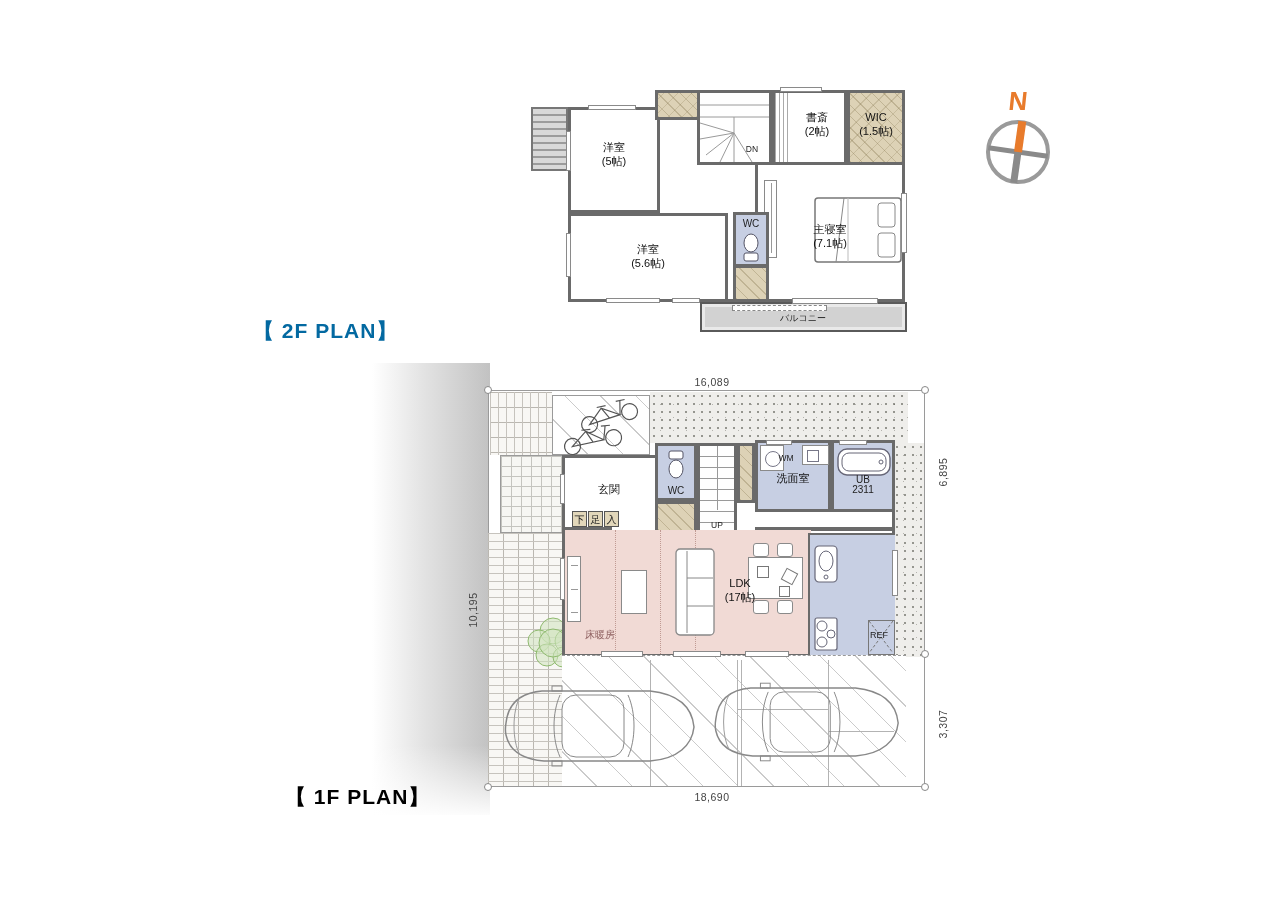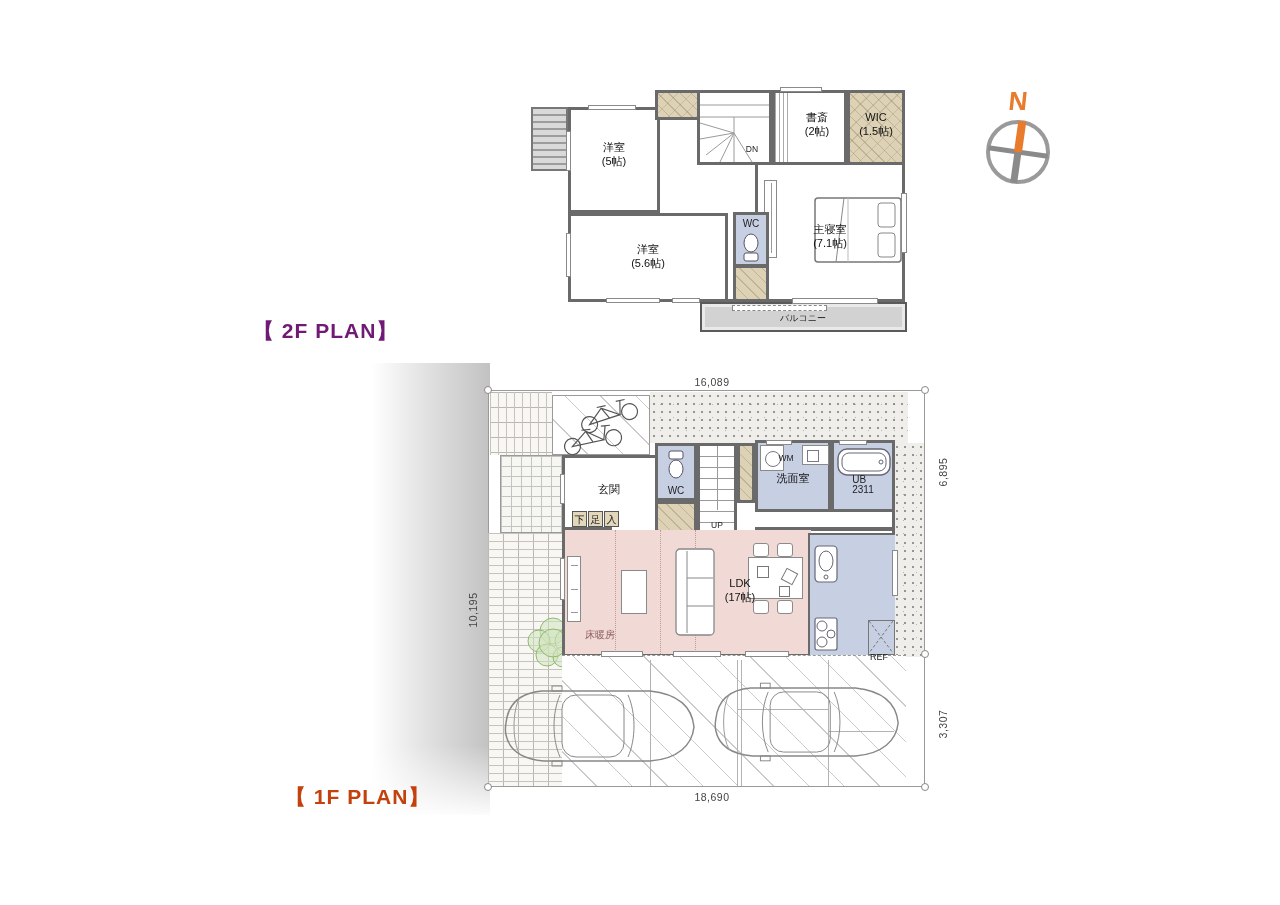--- a/index.html
+++ b/index.html
@@ -3,21 +3,21 @@
 <meta charset="utf-8">
 <style>
   html,body{margin:0;padding:0;background:#fff;}
   .stage{position:relative;width:1280px;height:905px;background:#ffffff;overflow:hidden;
          font-family:"Liberation Sans","DejaVu Sans",sans-serif;color:#1a1a1a;}
   .abs{position:absolute;box-sizing:border-box;}
   .wall{border:3px solid #6a6a6a;background:#fff;}
   .thin{border:1px solid #9a9a9a;}
   .lbl{position:absolute;font-size:11px;line-height:1.25;text-align:center;white-space:nowrap;
        transform:translate(-50%,-50%);color:#111;}
-  .lbl-s{position:absolute;font-size:8.5px;line-height:1;text-align:left;white-space:nowrap;
+  .lbl-s{position:absolute;font-size:8.5px;line-height:1;text-align:center;white-space:nowrap;
        transform:translate(-50%,-50%);color:#222;}
   .dim{position:absolute;font-size:10.5px;color:#444;text-align:center;letter-spacing:.5px;}
   .rot{transform:rotate(-90deg);}
   .title{position:absolute;font-size:21px;font-weight:bold;letter-spacing:1px;}
   .blue{background:#c7cfe3;}
   .pink{background:#f1dad5;}
   .beige{background:#ddd2b6;background-image:
      repeating-linear-gradient(45deg,rgba(125,110,70,.30) 0 1px,transparent 1px 8px);}
   .beigeX{background:#ddd2b6;background-image:
      repeating-linear-gradient(45deg,rgba(125,110,70,.30) 0 1px,transparent 1px 8px),
@@ -49,22 +49,22 @@
 <body>
 
 <div class="stage">
 
   <div class="abs" style="left:372px;top:363px;width:118px;height:452px;
               background:linear-gradient(to right,#ffffff 0%,#e2e2e2 45%,#c2c2c2 100%);">
     <div class="abs" style="left:0;bottom:0;width:118px;height:70px;
                 background:linear-gradient(to bottom,rgba(255,255,255,0),rgba(255,255,255,.95));"></div>
   </div>
 
-  <div class="title" style="left:253px;top:317px;color:#701a75;">【 2F PLAN】</div>
-  <div class="title" style="left:285px;top:783px;color:#c2410c;">【 1F PLAN】</div>
+  <div class="title" style="left:253px;top:317px;color:#0369a1;">【 2F PLAN】</div>
+  <div class="title" style="left:285px;top:783px;color:#000000;">【 1F PLAN】</div>
 
   <div class="abs" style="left:982px;top:86px;width:72px;height:104px;">
     <div style="position:absolute;left:0;top:0;width:72px;text-align:center;
                 font-size:26px;font-weight:bold;color:#e87b2c;transform:skewX(-6deg);">N</div>
     <svg width="72" height="76" viewBox="0 0 72 76" style="position:absolute;left:0;top:28px;">
       <circle cx="36" cy="38" r="30" fill="none" stroke="#9a9a9a" stroke-width="4"></circle>
       <g transform="rotate(8 36 38)">
         <line x1="6" y1="38" x2="66" y2="38" stroke="#8a8a8a" stroke-width="5"></line>
         <line x1="36" y1="38" x2="36" y2="69" stroke="#8a8a8a" stroke-width="7"></line>
         <line x1="36" y1="7" x2="36" y2="38" stroke="#e87b2c" stroke-width="8"></line>
@@ -319,21 +319,21 @@
         <circle cx="8" cy="25" r="5" fill="none" stroke="#667"></circle>
         <circle cx="17" cy="17" r="4" fill="none" stroke="#667"></circle>
       </svg>
       <div class="abs" style="left:58px;top:85px;width:27px;height:35px;border:1.5px solid #777;">
         <svg width="24" height="32" viewBox="0 0 24 32">
           <line x1="0" y1="0" x2="24" y2="32" stroke="#777" stroke-dasharray="3 2"></line>
           <line x1="24" y1="0" x2="0" y2="32" stroke="#777" stroke-dasharray="3 2"></line>
         </svg>
       </div>
     </div>
-    <div class="lbl-s" style="left:396px;top:257px;font-size:9px;margin-top:22px;">REF</div>
+    <div class="lbl-s" style="left:396px;top:257px;font-size:9px;">REF</div>
 
     <div class="win" style="left:283px;top:62px;width:26px;height:5px;"></div>
     <div class="win" style="left:356px;top:62px;width:28px;height:5px;"></div>
     <div class="win" style="left:118px;top:273px;width:42px;height:6px;"></div>
     <div class="win" style="left:190px;top:273px;width:48px;height:6px;"></div>
     <div class="win" style="left:262px;top:273px;width:44px;height:6px;"></div>
     <div class="win" style="left:77px;top:180px;width:5px;height:42px;"></div>
     <div class="win" style="left:77px;top:96px;width:5px;height:30px;"></div>
     <div class="win" style="left:409px;top:172px;width:6px;height:46px;"></div>
 

